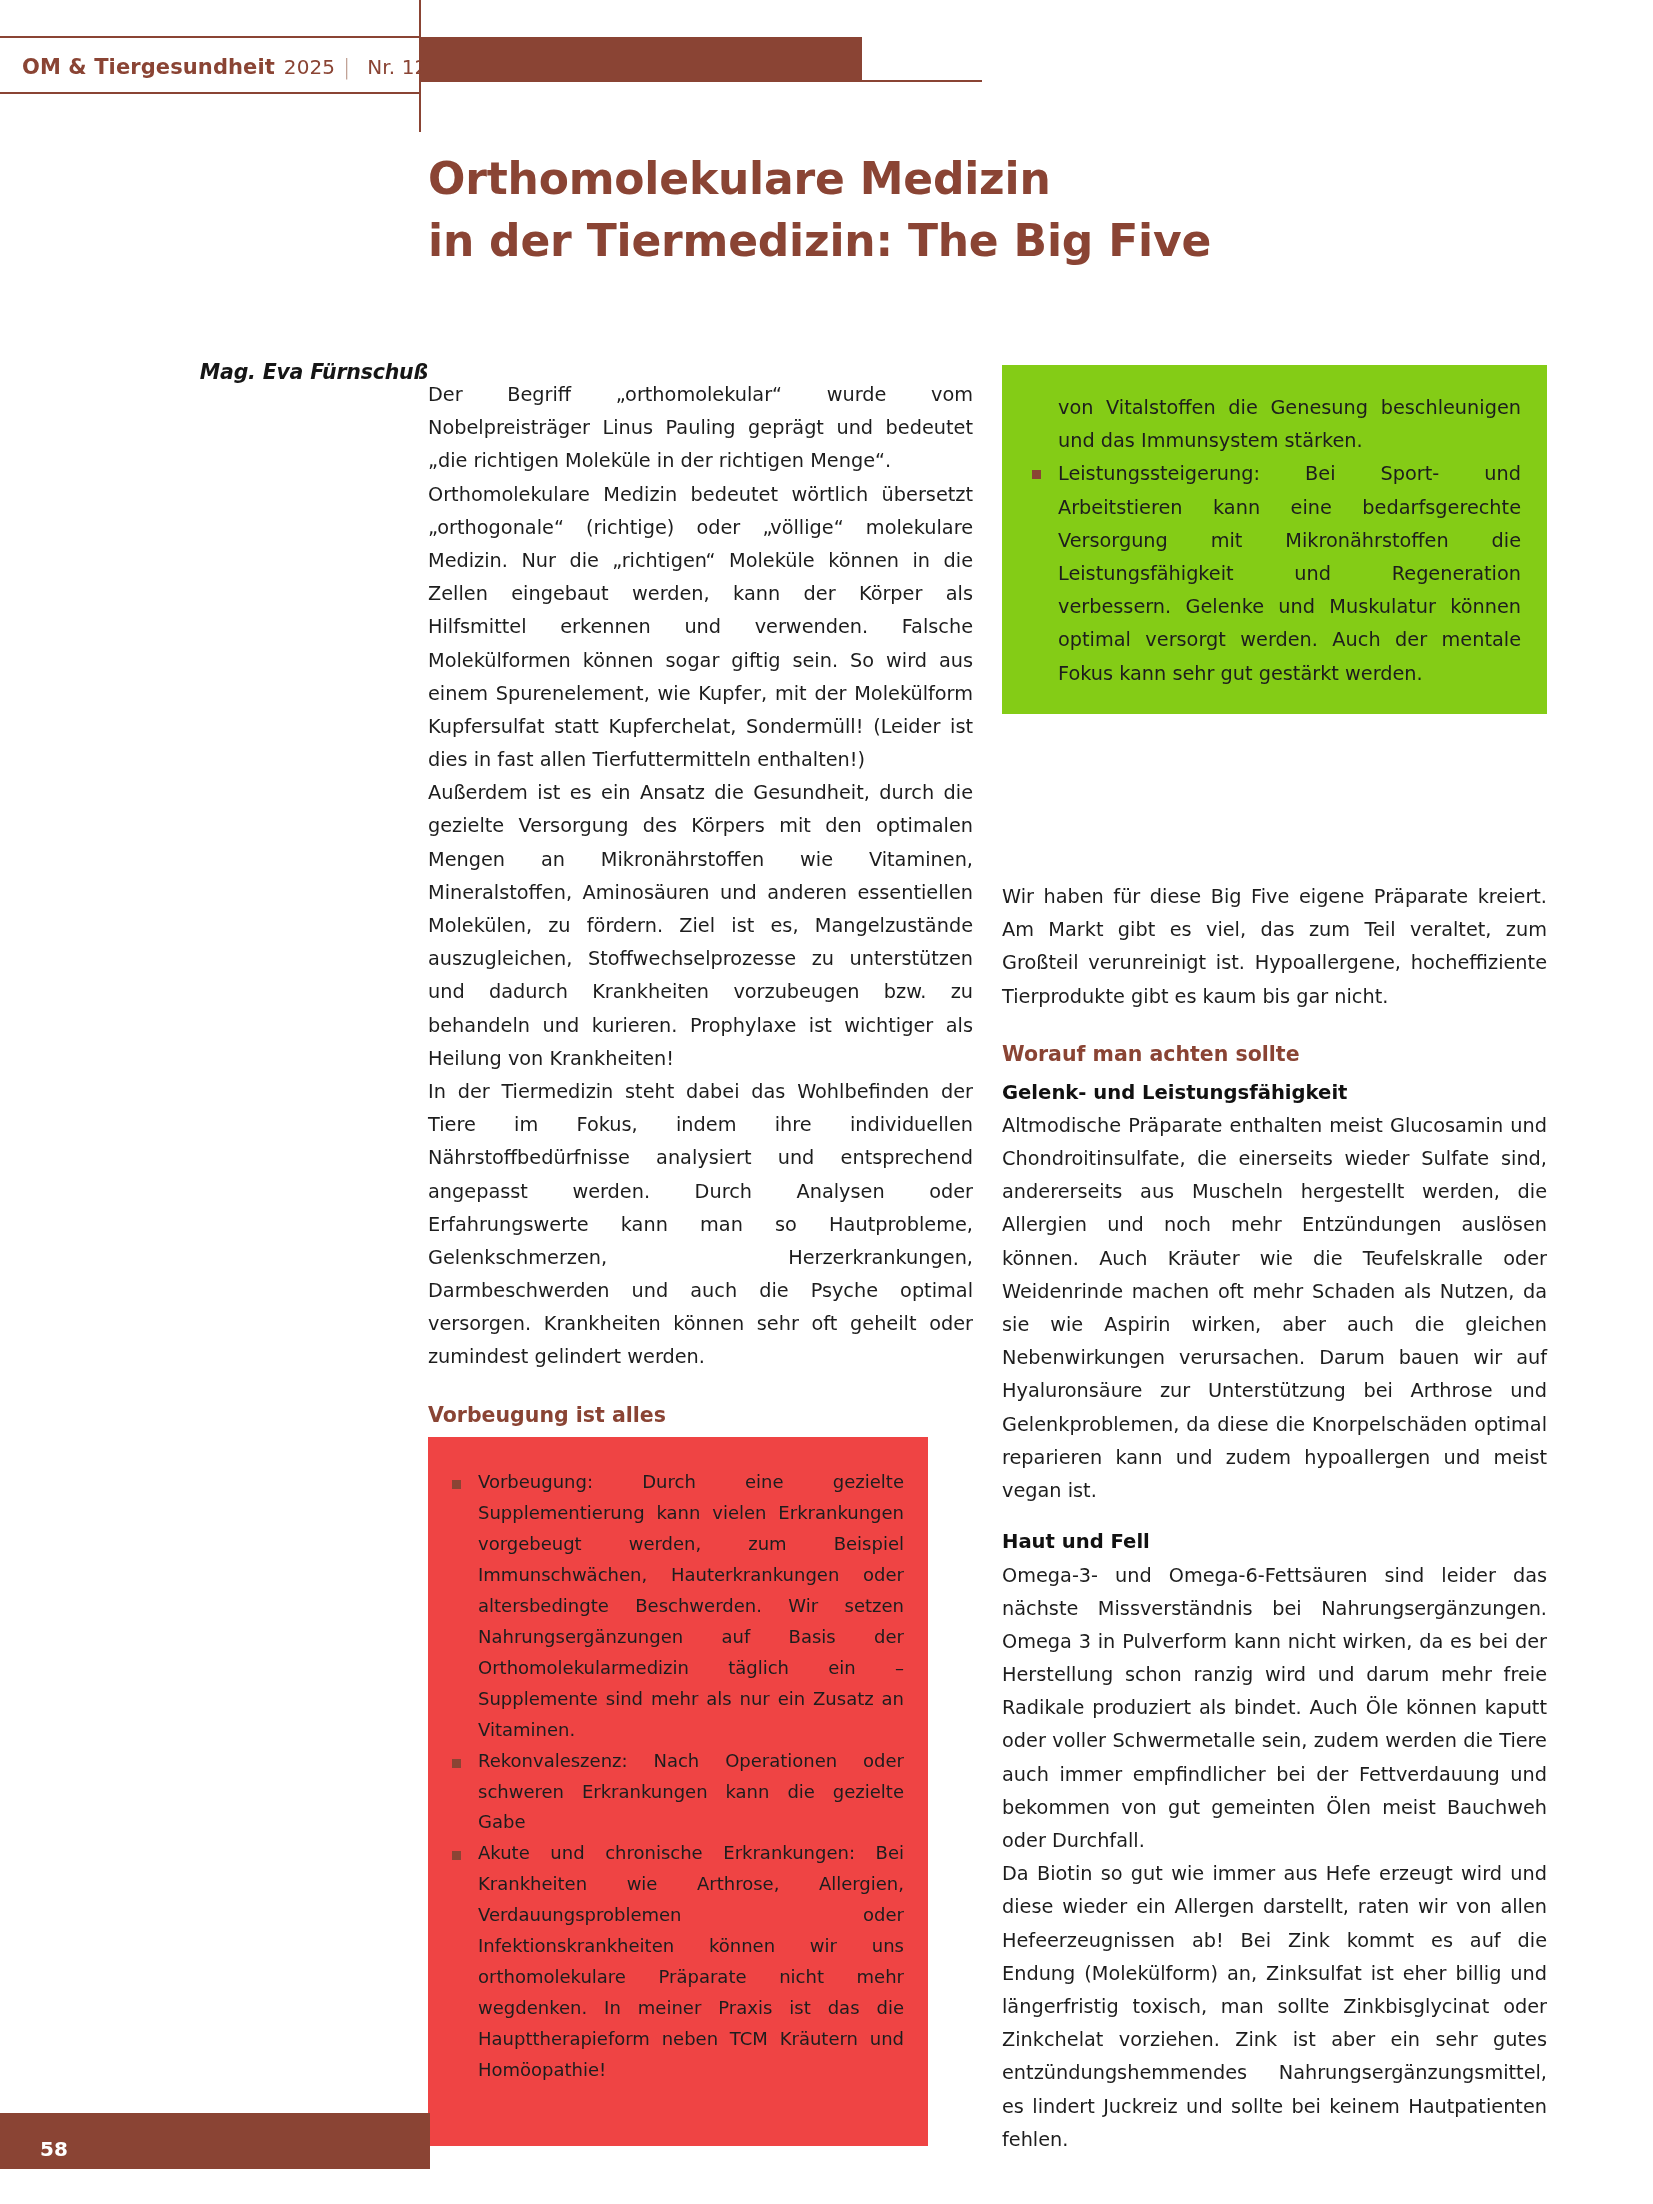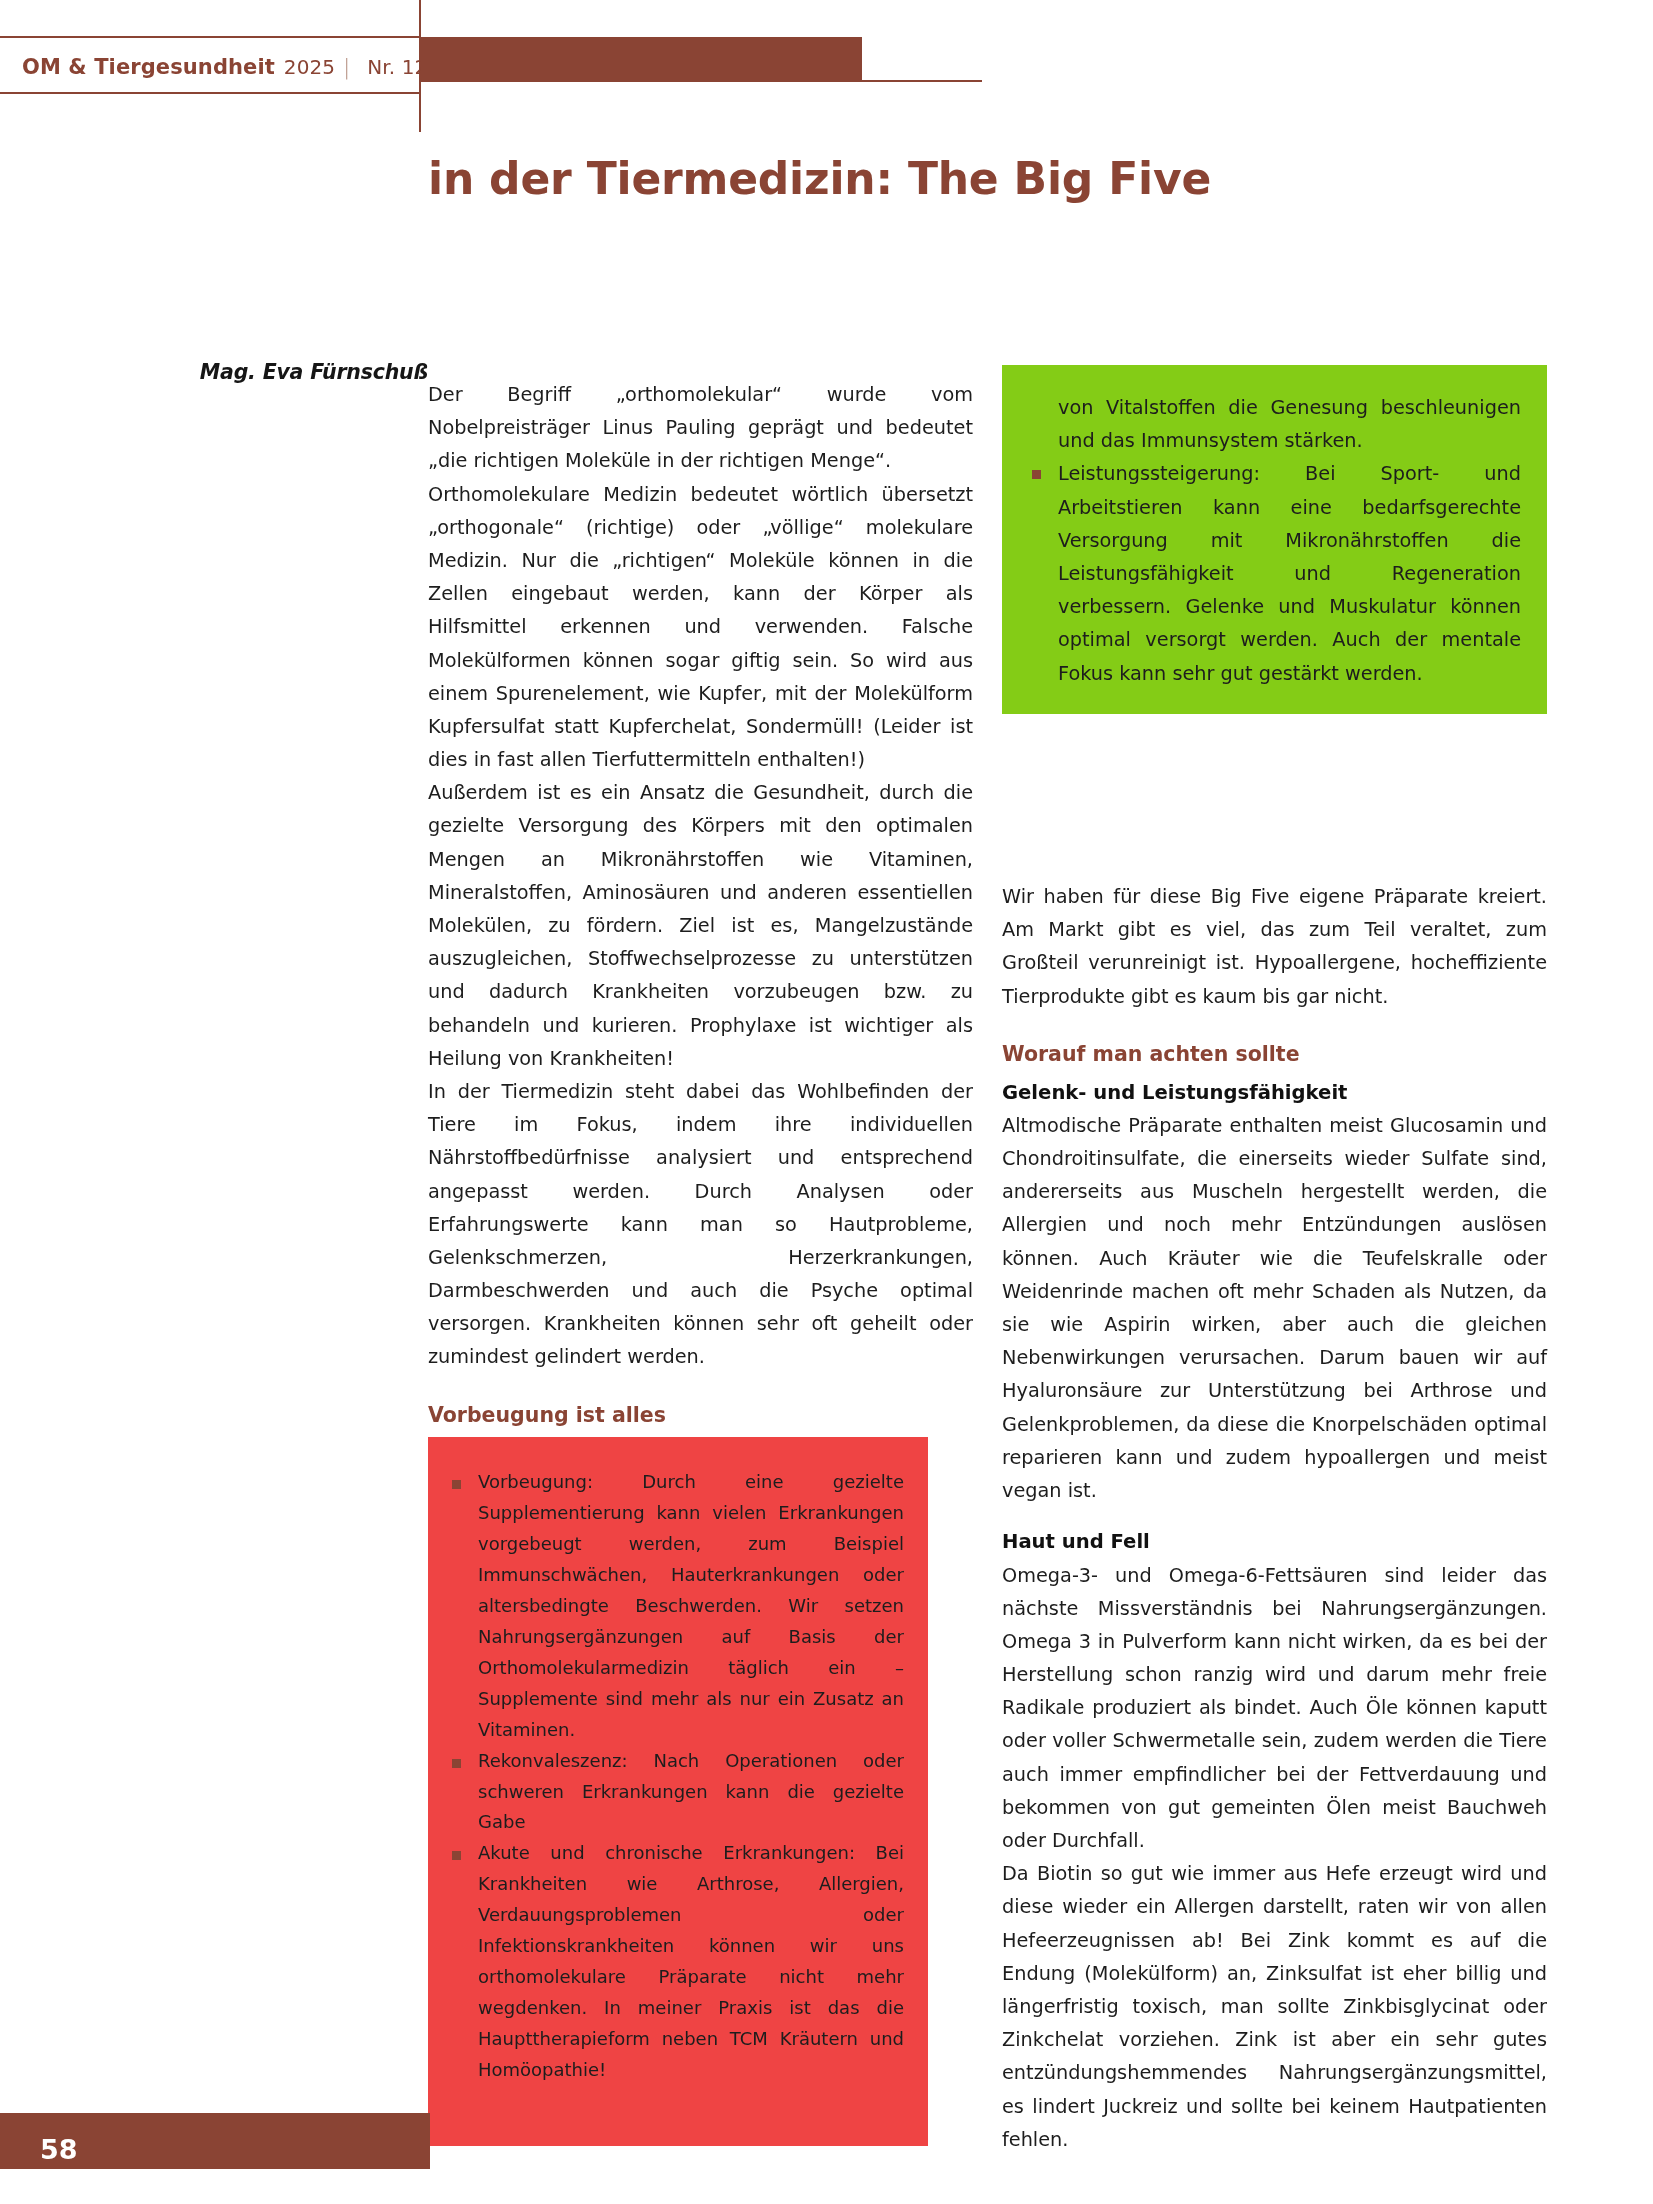--- a/index.html
+++ b/index.html
@@ -144,21 +144,21 @@
   }
 
   
   .footer-bar {
     position: absolute; left: 0; top: 2113px; width: 430px; height: 56px;
     background: #8a4434;
   }
   .footer-num {
     position: absolute; left: 40px; top: 2113px; height: 72px;
     display: flex; align-items: center;
-    color: #ffffff; font-weight: 700; font-size: 27px;
+    color: #ffffff; font-weight: 700; font-size: 20px;
     font-family: "DejaVu Sans", sans-serif;
   }
 </style>
 </head>
 <body>
 
 <div class="header-zone">
   <div class="header-rule-top"></div>
   <div class="header-rule-bottom"></div>
   <div class="header-vert"></div>
@@ -166,20 +166,21 @@
     <span class="brand">OM &amp; Tiergesundheit</span>
     <span class="issue">2025</span>
     <span class="sep">|</span>
     <span class="issue">Nr. 120</span>
   </div>
   <div class="header-bar"></div>
   <div class="header-bar-rule"></div>
 </div>
 
 <h1 class="title">
+  <span class="l1">Orthomolekulare Medizin</span>
   <span class="l2">in der Tiermedizin: The Big Five</span>
 </h1>
 
 <div class="author">Mag. Eva Fürnschuß</div>
 
 <div class="col col-left">
   <p>Der Begriff „orthomolekular“ wurde vom Nobelpreisträger Linus Pauling geprägt und bedeutet „die richtigen Moleküle in der richtigen Menge“.</p>
   <p class="gap-p">Orthomolekulare Medizin bedeutet wörtlich übersetzt „orthogonale“ (richtige) oder „völlige“ molekulare Medizin. Nur die „richtigen“ Moleküle können in die Zellen eingebaut werden, kann der Körper als Hilfsmittel erkennen und verwenden. Falsche Molekülformen können sogar giftig sein. So wird aus einem Spurenelement, wie Kupfer, mit der Molekülform Kupfersulfat statt Kupferchelat, Sondermüll! (Leider ist dies in fast allen Tierfuttermitteln enthalten!)</p>
   <p class="gap-p">Außerdem ist es ein Ansatz die Gesundheit, durch die gezielte Versorgung des Körpers mit den optimalen Mengen an Mikronährstoffen wie Vitaminen, Mineralstoffen, Aminosäuren und anderen essentiellen Molekülen, zu fördern. Ziel ist es, Mangelzustände auszugleichen, Stoffwechselprozesse zu unterstützen und dadurch Krankheiten vorzubeugen bzw. zu behandeln und kurieren. Prophylaxe ist wichtiger als Heilung von Krankheiten!</p>
   <p class="gap-p">In der Tiermedizin steht dabei das Wohlbefinden der Tiere im Fokus, indem ihre individuellen Nährstoffbedürfnisse analysiert und entsprechend angepasst werden. Durch Analysen oder Erfahrungswerte kann man so Hautprobleme, Gelenkschmerzen, Herzerkrankungen, Darmbeschwerden und auch die Psyche optimal versorgen. Krankheiten können sehr oft geheilt oder zumindest gelindert werden.</p>

